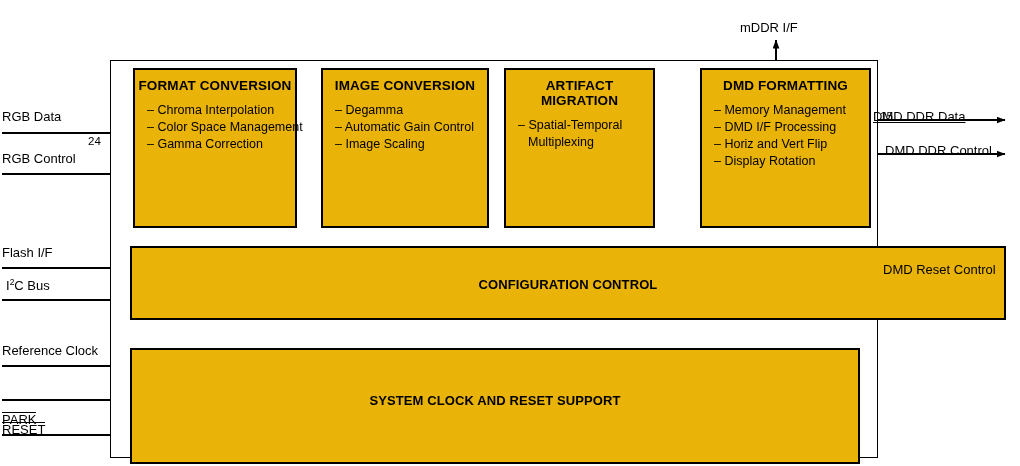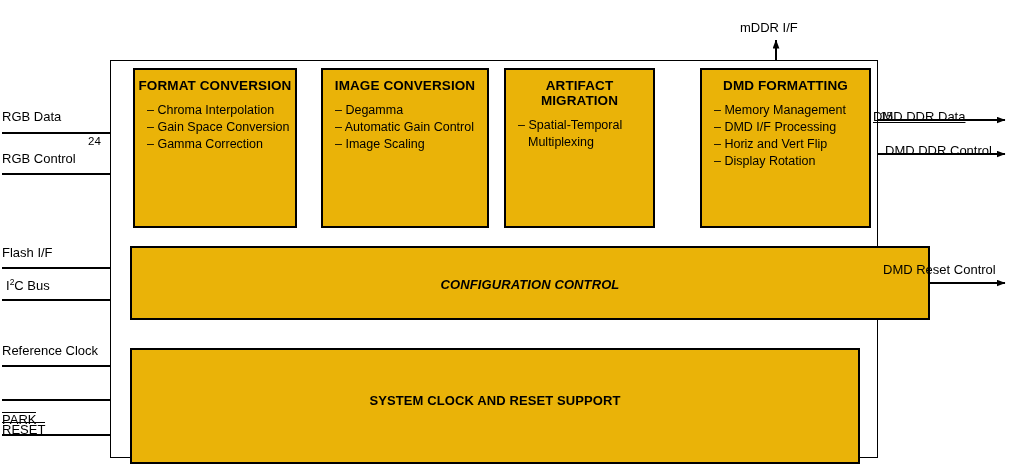--- a/index.html
+++ b/index.html
@@ -131,21 +131,21 @@
       <line x1="772" y1="348" x2="772" y2="228" marker-end="url(#arr)"></line>
     </g>
   </svg>
 
   <div class="box outer-box" style="left:110px; top:60px; width:768px; height:398px;"></div>
 
   <div class="box" style="left:133px; top:68px; width:164px; height:160px;">
     <div class="box-title">FORMAT CONVERSION</div>
     <div class="bullets">
       <div>– Chroma Interpolation</div>
-      <div>– Gain Space Conversion</div>
+      <div>– Color Space Management</div>
       <div>– Gamma Correction</div>
     </div>
   </div>
 
   <div class="box" style="left:321px; top:68px; width:168px; height:160px;">
     <div class="box-title">IMAGE CONVERSION</div>
     <div class="bullets">
       <div>– Degamma</div>
       <div>– Automatic Gain Control</div>
       <div>– Image Scaling</div>
@@ -163,21 +163,21 @@
   <div class="box" style="left:688px; top:68px; width:171px; height:160px;margin-left:12px;">
     <div class="box-title">DMD FORMATTING</div>
     <div class="bullets">
       <div>– Memory Management</div>
       <div>– DMD I/F Processing</div>
       <div>– Horiz and Vert Flip</div>
       <div>– Display Rotation</div>
     </div>
   </div>
 
-  <div class="box" style="left:130px; top:246px; width:800px; height:74px;font-style:italic;">
+  <div class="box" style="left:130px; top:246px; width:876px; height:74px;">
     <div class="wide-title" style="top:29px;">CONFIGURATION CONTROL</div>
   </div>
 
   <div class="box" style="left:130px; top:348px; width:730px; height:116px;">
     <div class="wide-title" style="top:43px;">SYSTEM CLOCK AND RESET SUPPORT</div>
   </div>
 
   <div class="lbl" style="left:2px; top:109px;">RGB Data</div>
   <div class="lbl" style="left:2px; top:151px;">RGB Control</div>
   <div class="lbl" style="left:2px; top:245px;">Flash I/F</div>

